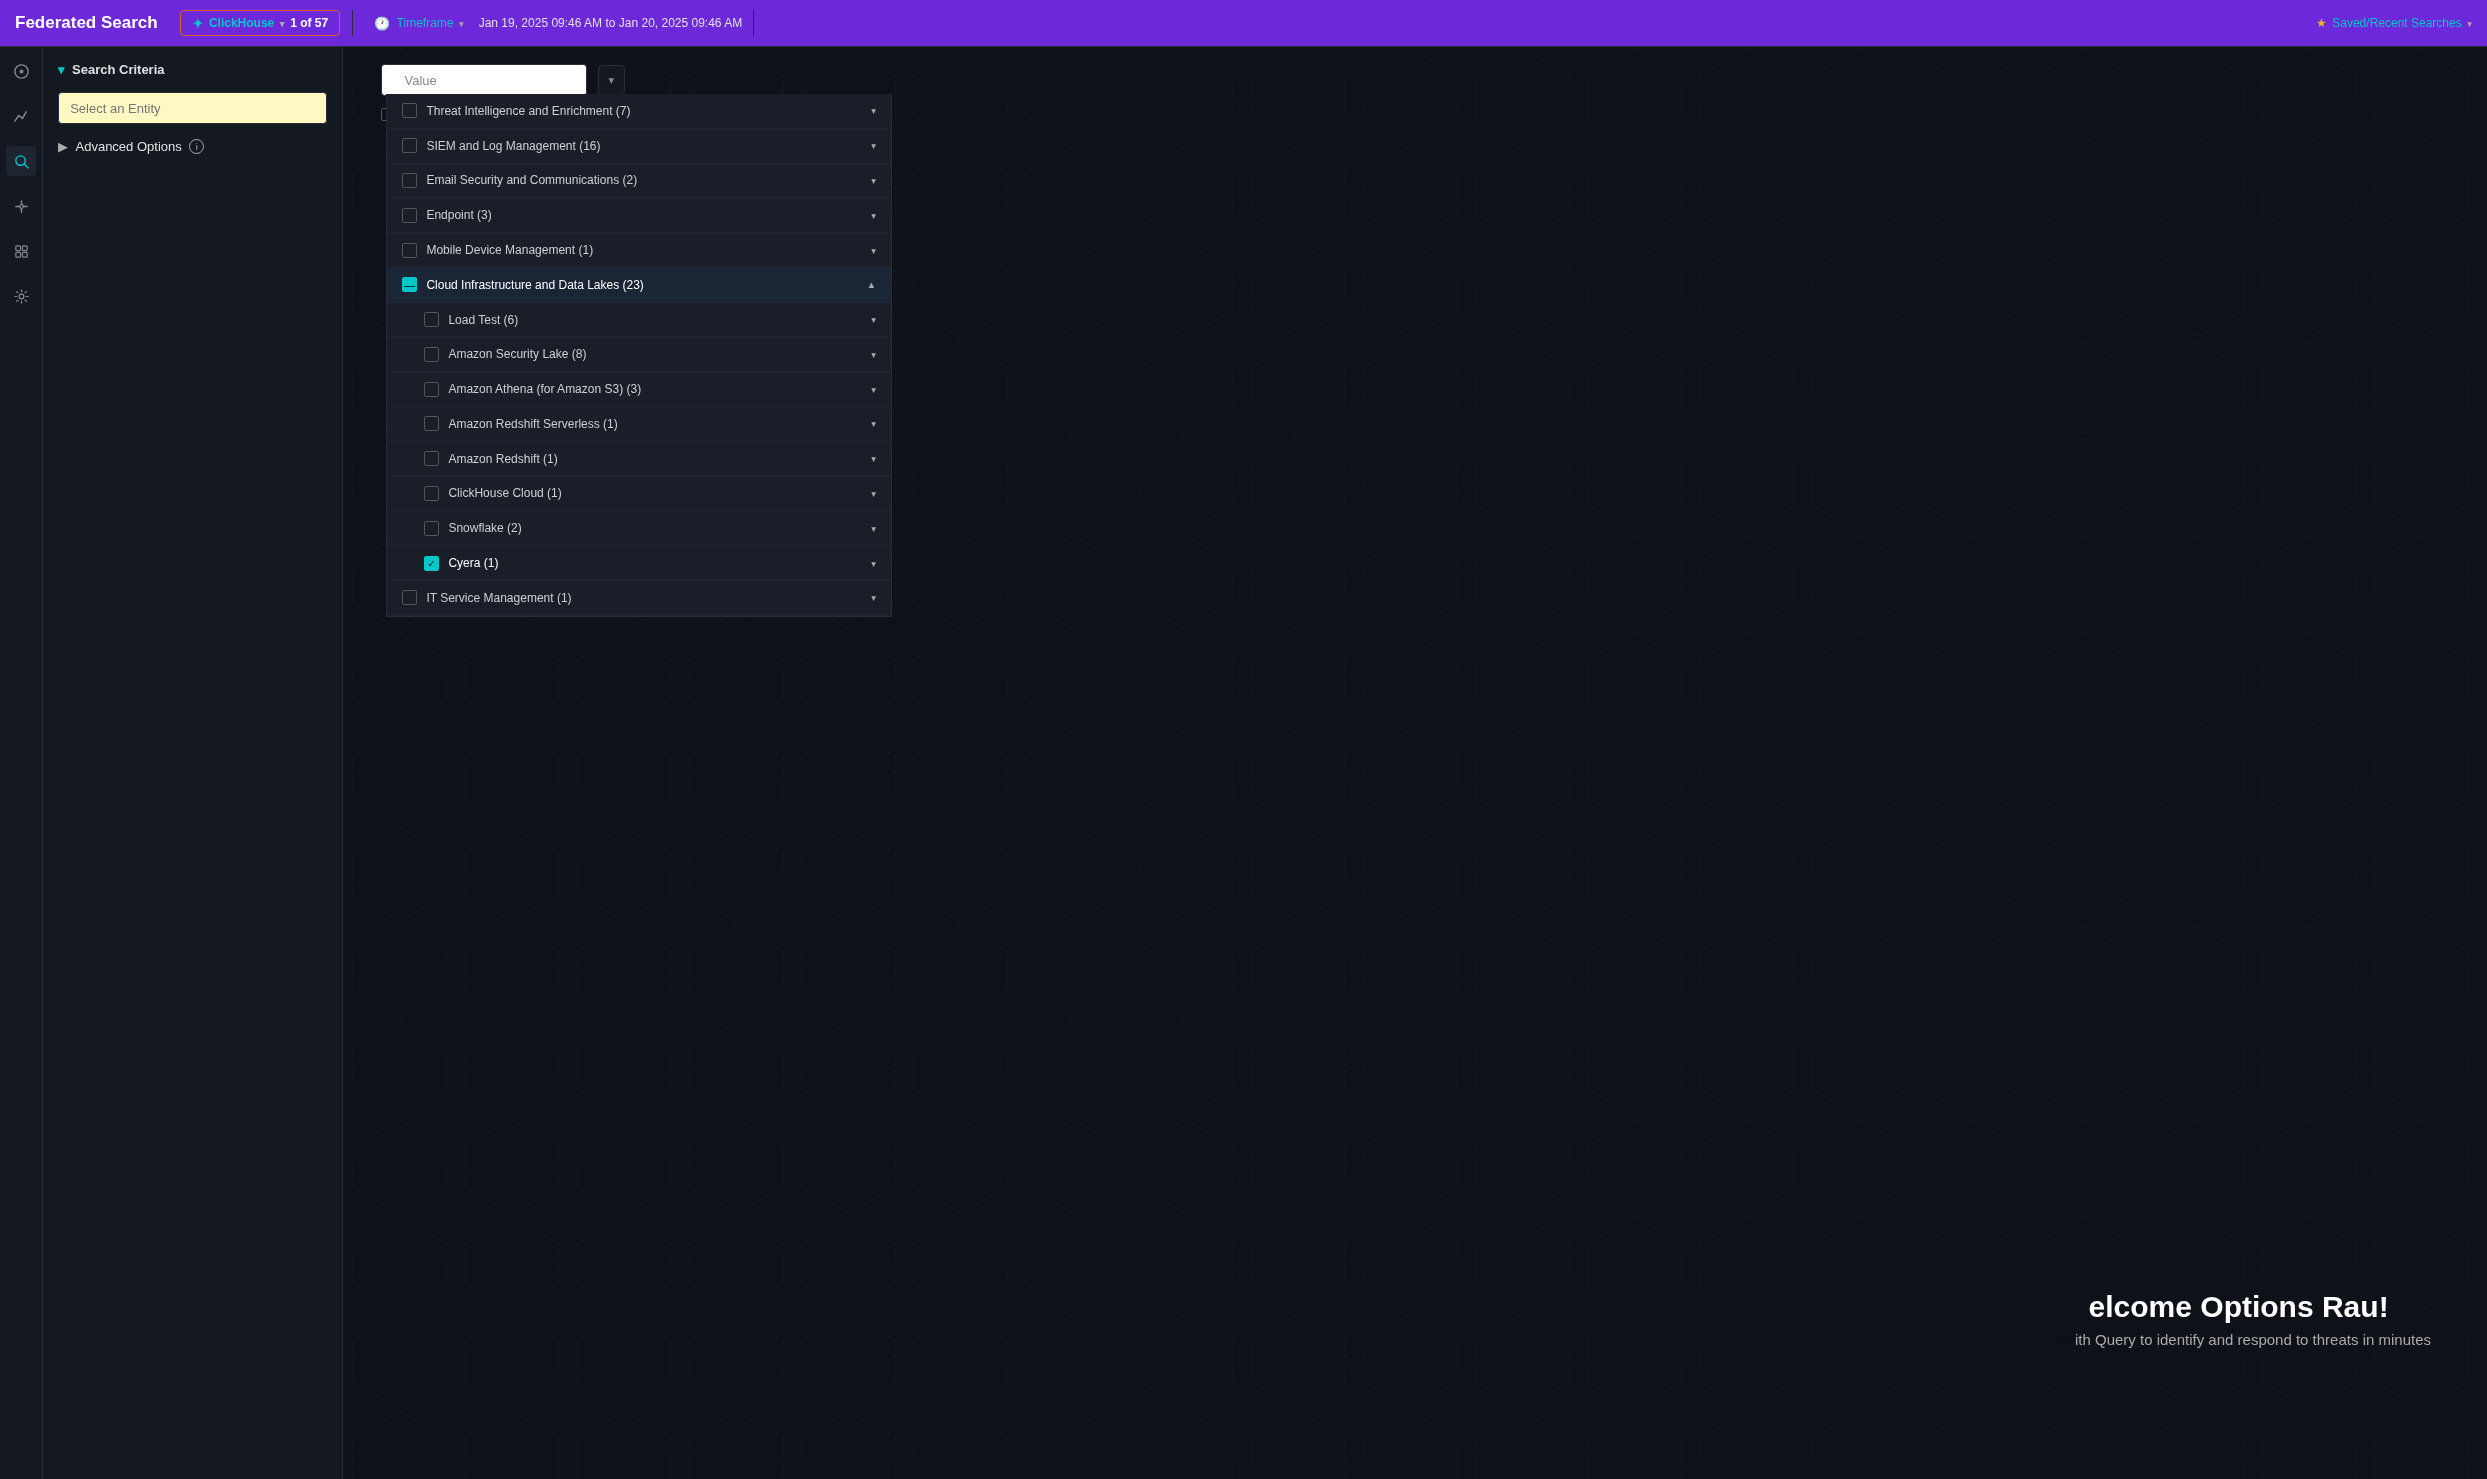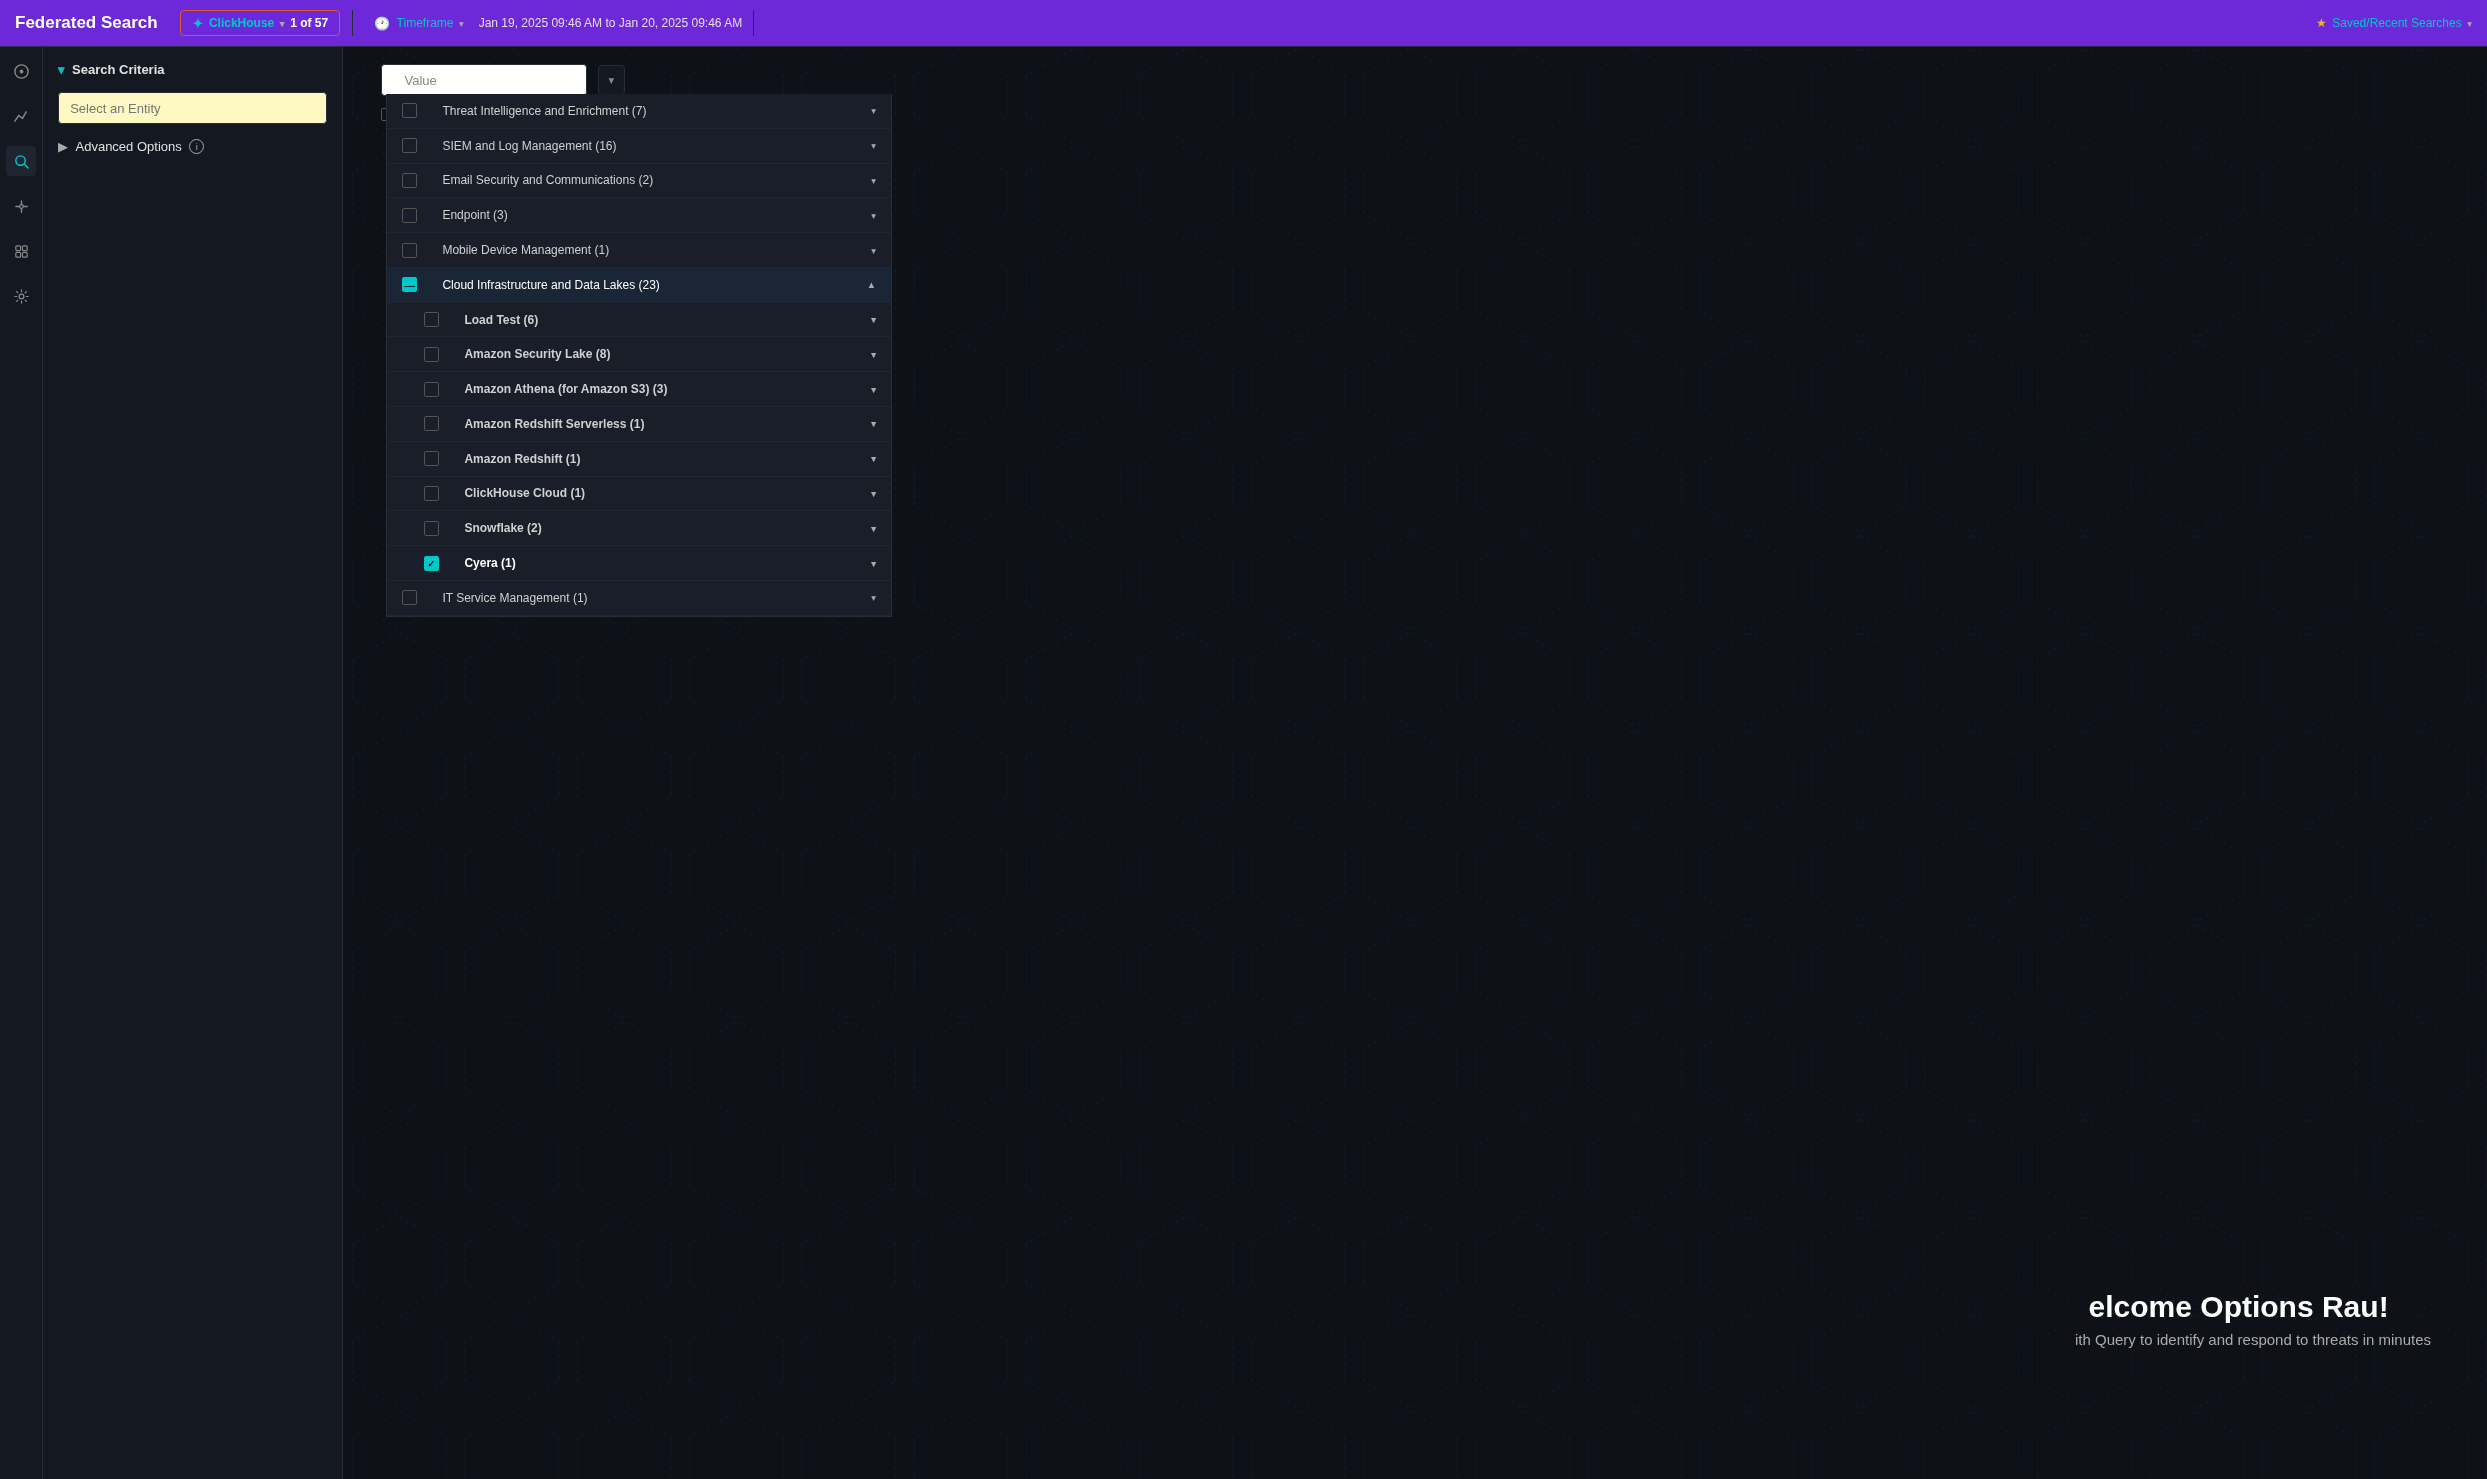--- a/index.html
+++ b/index.html
@@ -232,21 +232,20 @@
       display: flex;
       align-items: center;
       padding: 9.4px 15px;
       border-bottom: 0.9px solid #222630;
       cursor: pointer;
       gap: 9.4px;
       position: relative;
     }
     .dropdown-item.sub-item {
       padding-left: 37px;
-      font-weight: bold;
     }
     .dropdown-item.group-header {
       background: #1a1e28;
     }
     .dropdown-item.group-header.selected-partial {
       background: #1a2535;
     }
 
     .item-checkbox {
       width: 15px;
@@ -269,21 +268,20 @@
       background: #00c8c8;
       border-color: #00c8c8;
       color: #000;
       font-size: 11.2px;
     }
 
     .item-label {
       flex: 1;
       font-size: 12px;
       color: #d0d0d0;
-      margin-left: 16px;
     }
     .item-expand {
       color: #aaa;
       font-size: 9.4px;
       margin-left: auto;
     }
 
     
     .hex-svg {
       position: absolute;

